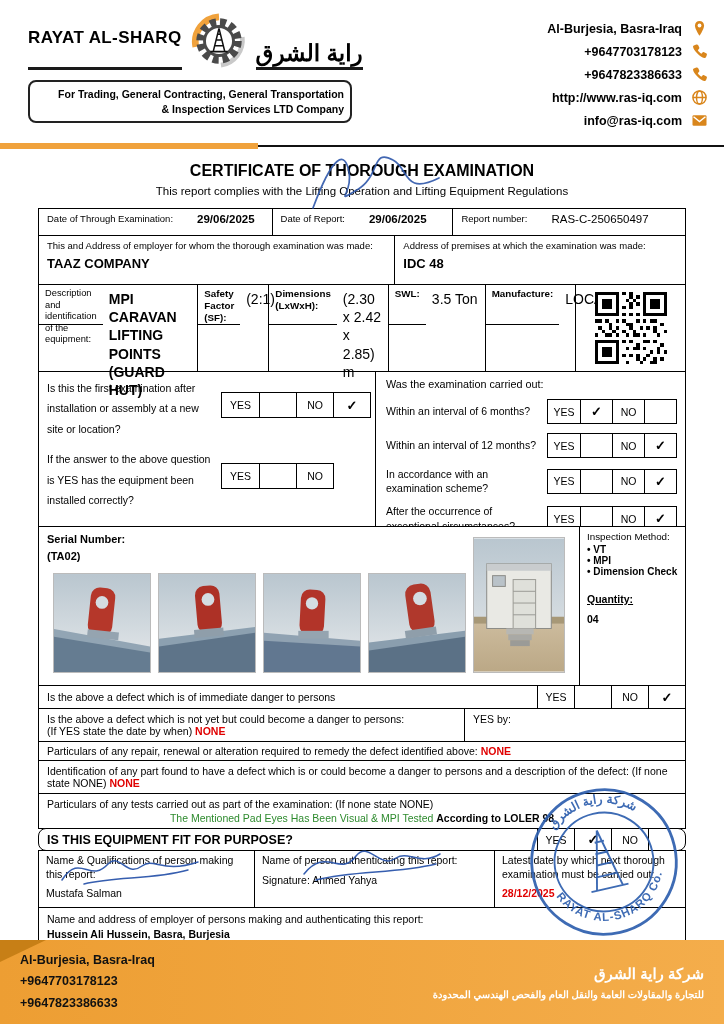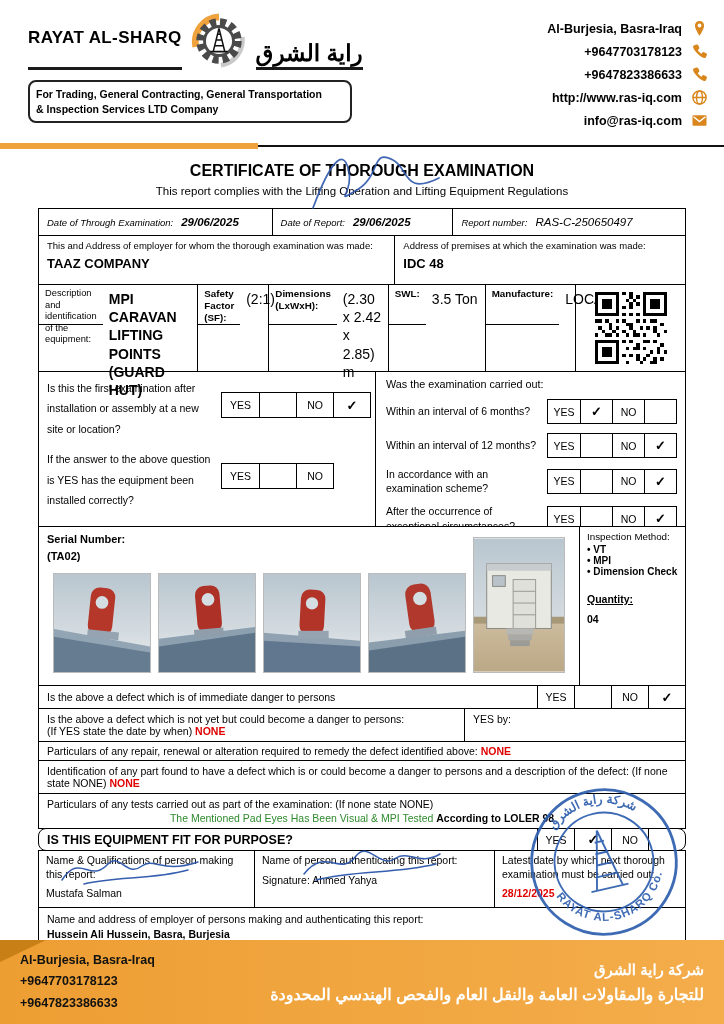--- a/index.html
+++ b/index.html
@@ -9,21 +9,21 @@
 
   
   .header { display:flex; justify-content:space-between; align-items:flex-start;
             padding:12px 16px 0 28px; height:138px; }
   .logo-block { width:340px; }
   .logo-art { display:flex; align-items:flex-end; gap:8px; }
   .name-en { font-size:17px; font-weight:bold; letter-spacing:.4px; border-bottom:3px solid #1a1a1a;
              padding-bottom:19px; white-space:nowrap; }
   .name-ar { font-size:23px; font-weight:bold; border-bottom:3px solid #1a1a1a; white-space:nowrap; direction:rtl; }
   .tagline-box { margin-top:10px; border:2px solid #222; border-radius:8px; padding:5px 6px;
-                 text-align:left; font-size:10.5px; font-weight:bold; line-height:1.4; width:324px; }
+                 text-align:right; font-size:10.5px; font-weight:bold; line-height:1.4; width:324px; }
   .contacts { display:flex; flex-direction:column; align-items:flex-end; gap:6px; padding-top:8px;
               font-size:12.5px; font-weight:bold; }
   .contact-row { display:flex; align-items:center; gap:9px; }
   .contact-icon { width:17px; height:17px; flex:0 0 auto; }
 
   
   .rule { position:relative; height:8px; margin-top:4px; }
   .rule-black { position:absolute; left:0; right:0; top:3px; height:2px; background:#111; }
   .rule-orange { position:absolute; left:0; top:1px; width:258px; height:6px; background:#F0A23C; }
 
@@ -38,21 +38,21 @@
   .tbl + .tbl { margin-top:-1px; }
   .gap-top { margin-top:10px !important; }
   .cell { padding:4px 8px; }
   .cell + .cell { border-left:1px solid #000; }
   .grow { flex:1; }
   .lbl-sm { font-size:9.5px; }
   .val-bold { font-weight:bold; }
   .red { color:#e00000; font-weight:bold; }
   .green { color:#2e8b2e; }
 
-  .meta .cell { display:flex; align-items:center; gap:8px; height:26px;font-style:italic; }
+  .meta .cell { display:flex; gap:24px; height:26px; }
   .meta .m1 { width:36%; } .meta .m2 { width:28%; } .meta .m3 { width:36%; }
   .meta .v { font-size:11.5px; font-weight:bold; white-space:nowrap; }
 
   .employer { min-height:50px; }
   .employer .cell { padding:4px 8px 6px; }
   .employer .e1 { width:55%; }
   .employer .bigv { font-size:13px; font-weight:bold; margin-top:5px; }
 
   .equip { height:88px; }
   .eqcol { display:flex; flex-direction:row; }
@@ -118,21 +118,21 @@
 
   
   .footer { position:absolute; left:0; right:0; bottom:0; height:84px;
             background:linear-gradient(90deg,#ED9E33,#F4AD4B); display:flex;
             justify-content:space-between; align-items:center; padding:0 20px; }
   .footer-corner { position:absolute; left:0; top:0; width:0; height:0;
                    border-top:22px solid #C77F16; border-right:46px solid transparent; }
   .f-left { font-size:12.5px; font-weight:bold; line-height:1.7; color:#111; }
   .f-right { text-align:right; color:#fff; font-weight:bold; direction:rtl; }
   .f-right .ar1 { font-size:15px; }
-  .f-right .ar2 { font-size:16px; margin-top:6px; }
+  .f-right .ar2 { font-size:10px; margin-top:6px; }
 </style>
 </head>
 <body>
 
 <svg width="0" height="0" style="position:absolute" aria-hidden="true">
   <defs>
     <linearGradient id="sky" x1="0" y1="0" x2="0" y2="1">
       <stop offset="0" stop-color="#b9c6cf"></stop>
         <stop offset="1" stop-color="#e7eaec"></stop>
     </linearGradient>

